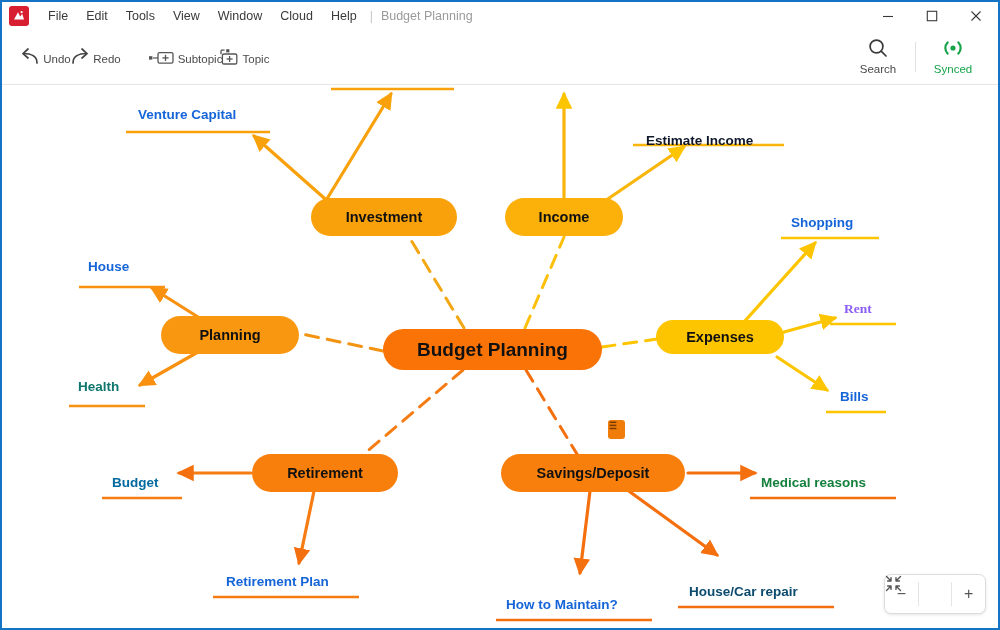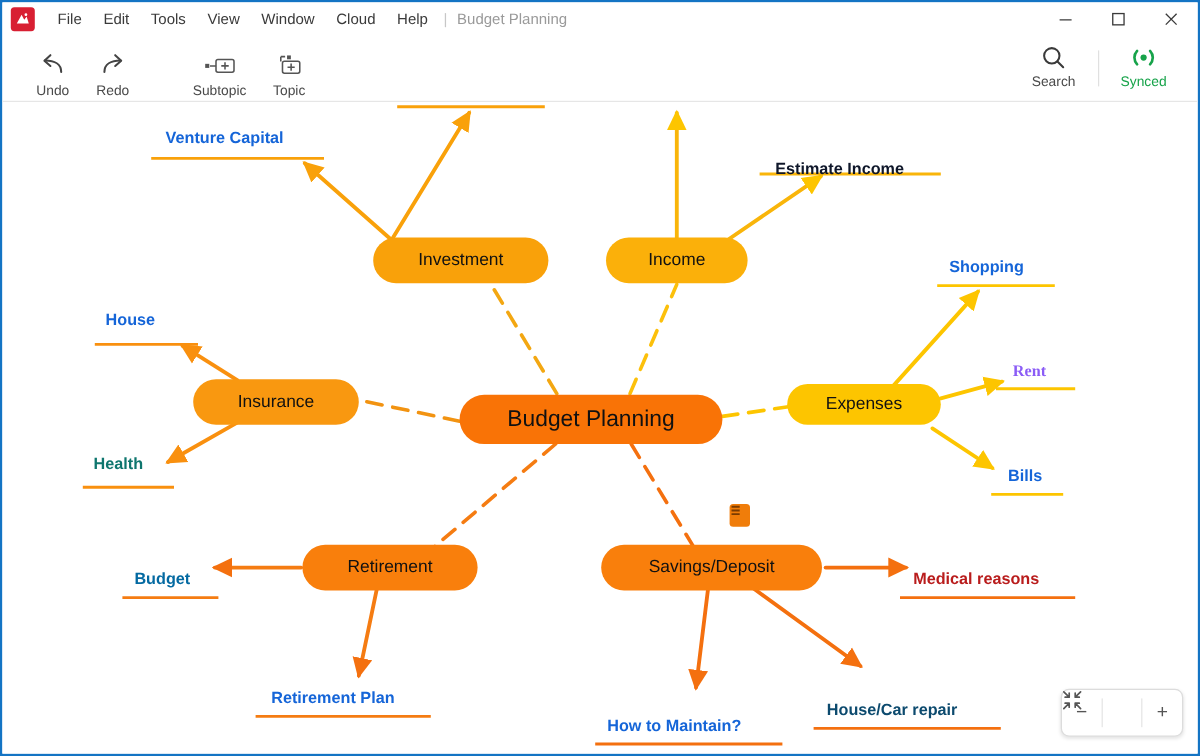--- a/index.html
+++ b/index.html
@@ -36,41 +36,41 @@
   .wincontrols{position:absolute;right:0;top:0;height:28px;display:flex;}
   .wc{width:44px;height:28px;display:flex;align-items:center;justify-content:center;}
   .wc svg{display:block;}
   
   .toolbar{
     position:absolute;left:0;top:28px;width:996px;height:54px;
     background:#ffffff;border-bottom:1px solid #e6e6e6;
   }
   .tbtn{
     position:absolute;top:4px;width:56px;height:48px;
-    display:flex;flex-direction:column;align-items:center;justify-content:flex-end;
+    display:flex;flex-direction:row;align-items:center;justify-content:center;
     cursor:default;
   }
   .tbtn .ticon{height:26px;display:flex;align-items:center;justify-content:center;}
   .tbtn .tlabel{font-size:11.5px;color:#4a4a4a;margin-top:2px;white-space:nowrap;}
   .right-tools{position:absolute;right:8px;top:4px;display:flex;align-items:flex-start;}
   .rtool{width:74px;height:48px;display:flex;flex-direction:column;align-items:center;justify-content:flex-start;}
   .rtool .ticon{height:28px;display:flex;align-items:center;justify-content:center;}
   .rtool .tlabel{font-size:11.5px;color:#4a4a4a;margin-top:1px;}
   .rtool.synced .tlabel{color:#17a34a;}
   .vsep{width:1px;height:30px;background:#e0e0e0;margin-top:8px;}
   
   .canvas{
     position:absolute;left:0;top:83px;width:996px;height:543px;
     background:#ffffff;overflow:hidden;
   }
   .canvas svg{position:absolute;left:0;top:0;}
   
   .node{
     position:absolute;display:flex;align-items:center;justify-content:center;
-    border-radius:22px;color:#111111;font-weight:normal;white-space:nowrap;
+    border-radius:22px;color:#111111;font-weight:bold;white-space:nowrap;
     box-sizing:border-box;
   }
   .node.central{font-size:19px;}
   .node.branch{font-size:14.5px;}
   .leaf{
     position:absolute;font-weight:bold;font-size:13.5px;white-space:nowrap;
   }
   .notes-badge{
     position:absolute;width:17px;height:19px;background:#f07d0a;border-radius:3px;
     display:flex;align-items:center;justify-content:center;
@@ -269,21 +269,21 @@
         <line x1="1.6" y1="2.3" x2="8.4" y2="2.3" stroke="#7a3b00" stroke-width="1.5"></line>
         <line x1="1.6" y1="5.4" x2="8.4" y2="5.4" stroke="#7a3b00" stroke-width="1.5"></line>
         <line x1="1.6" y1="8.5" x2="8.4" y2="8.5" stroke="#7a3b00" stroke-width="1.5"></line>
       </svg>
     </div>
 
     <div class="node branch" style="left:309px;top:113px;width:146px;height:38px;background:#f9a10a;">Investment</div>
 
     <div class="node branch" style="left:503px;top:113px;width:118px;height:38px;background:#fbb00a;">Income</div>
 
-    <div class="node branch" style="left:159px;top:231px;width:138px;height:38px;background:#f99810;">Insurance</div>
+    <div class="node branch" style="left:159px;top:231px;width:138px;height:38px;background:#f99810;">Planning</div>
 
     <div class="node branch" style="left:654px;top:235px;width:128px;height:34px;background:#fdc500;">Expenses</div>
 
     <div class="node branch" style="left:250px;top:369px;width:146px;height:38px;background:#f97f0c;">Retirement</div>
 
     <div class="node branch" style="left:499px;top:369px;width:184px;height:38px;background:#f97f0c;">Savings/Deposit</div>
 
     <div class="leaf" style="left:136px;top:22px;color:#1565d8;">Venture Capital</div>
 
     <div class="leaf" style="left:644px;top:48px;color:#0f172a;">Estimate Income</div>
@@ -295,21 +295,21 @@
     <div class="leaf" style="left:789px;top:130px;color:#1565d8;">Shopping</div>
 
     <div class="leaf" style="left:842px;top:216px;color:#8b5cf6;font-family:Liberation Serif, serif;">Rent</div>
 
     <div class="leaf" style="left:838px;top:304px;color:#1565d8;">Bills</div>
 
     <div class="leaf" style="left:110px;top:390px;color:#0369a1;">Budget</div>
 
     <div class="leaf" style="left:224px;top:489px;color:#1565d8;">Retirement Plan</div>
 
-    <div class="leaf" style="left:759px;top:390px;color:#b91c1c;">Medical reasons</div>
+    <div class="leaf" style="left:759px;top:390px;color:#15803d;">Medical reasons</div>
 
     <div class="leaf" style="left:687px;top:499px;color:#0c4a6e;">House/Car repair</div>
 
     <div class="leaf" style="left:504px;top:512px;color:#1565d8;">How to Maintain?</div>
 
     <div class="zoomwidget">
       <div class="zb">−</div>
       <div class="zdiv"></div>
       <div class="zb">
         <span>

